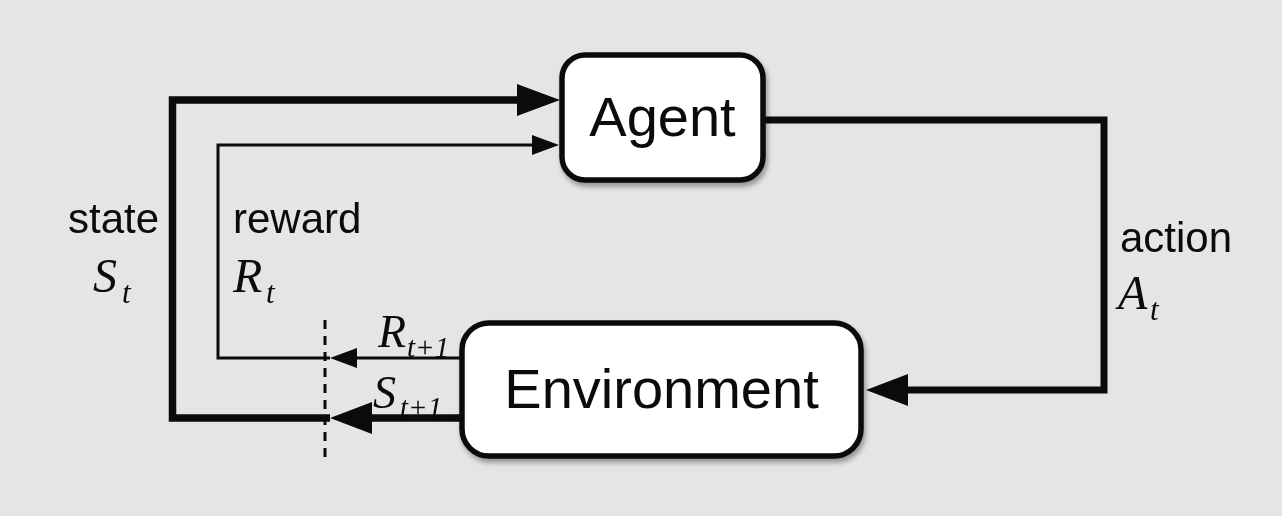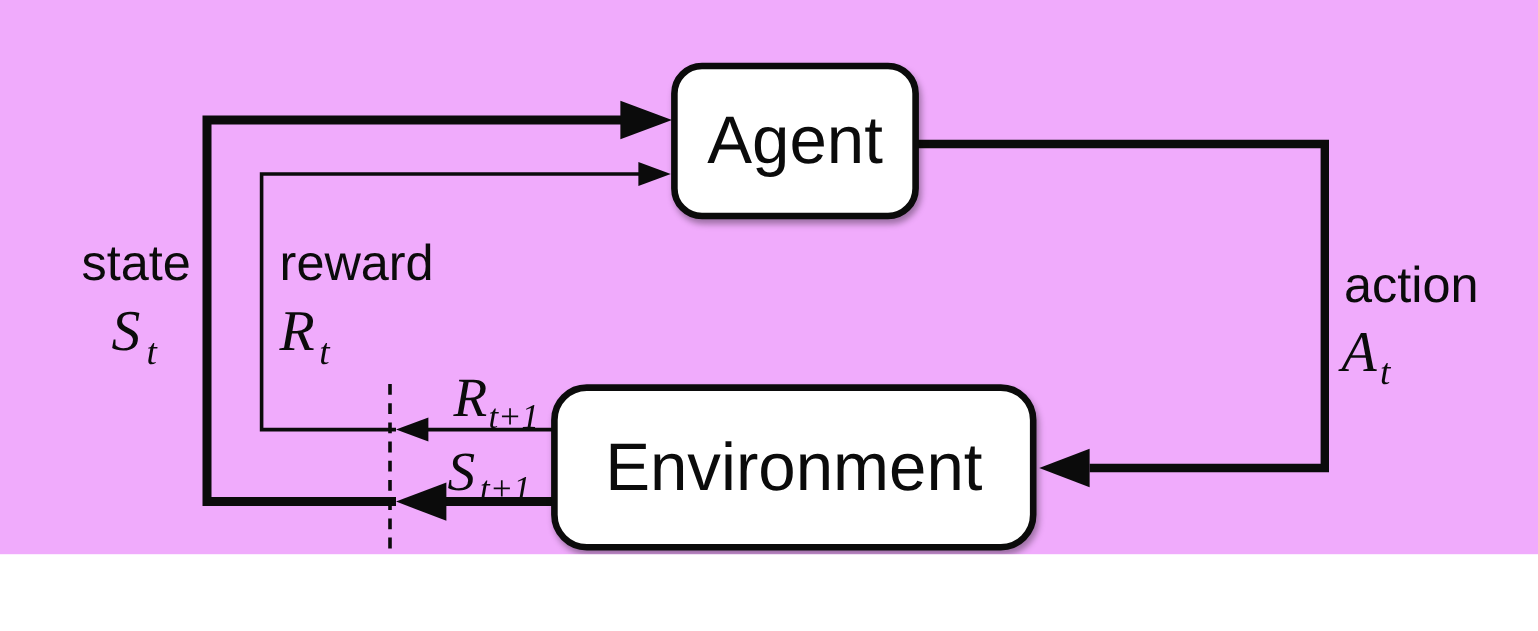--- a/index.html
+++ b/index.html
@@ -4,22 +4,22 @@
 <style>
   html, body {
     margin: 0;
     padding: 0;
     background: #ffffff;
     font-family: "Liberation Sans", sans-serif;
   }
   .figure-canvas {
     position: relative;
     width: 1282px;
-    height: 462px;
-    background: #f0abfc;
+    height: 516px;
+    background: #e5e5e5;
     overflow: hidden;
   }
   svg { display: block; }
   .node-box {
     fill: #ffffff;
     stroke: #0b0b0b;
     stroke-width: 5.5;
     filter: drop-shadow(2.5px 4px 2.5px rgba(0,0,0,0.35));
   }
   .edge { stroke: #0b0b0b; fill: none; }

